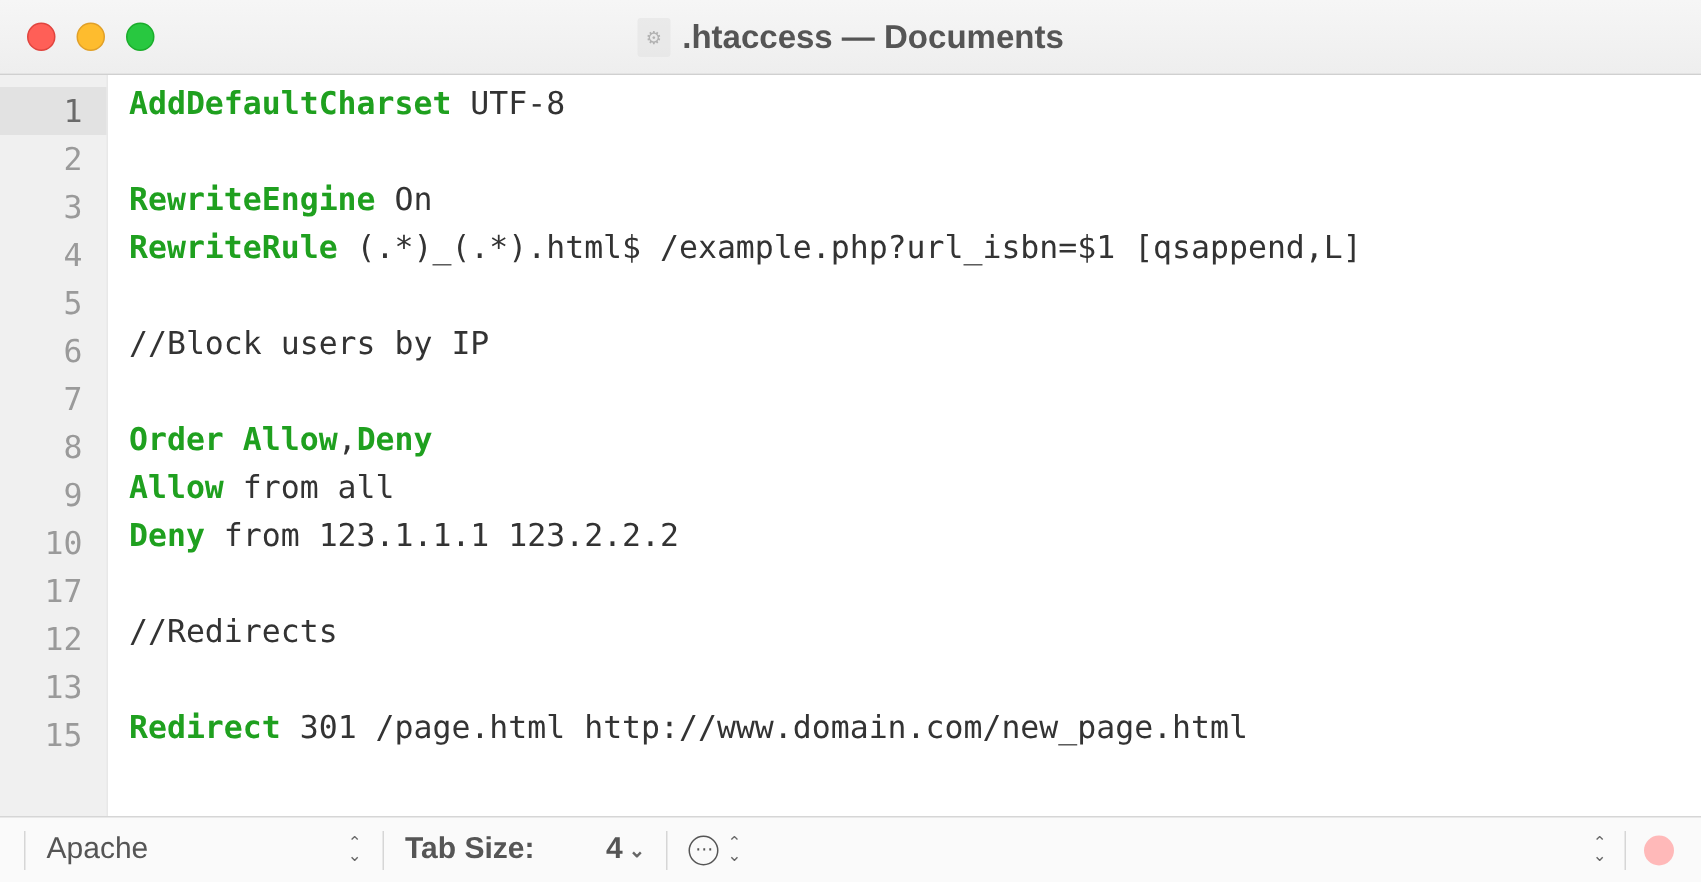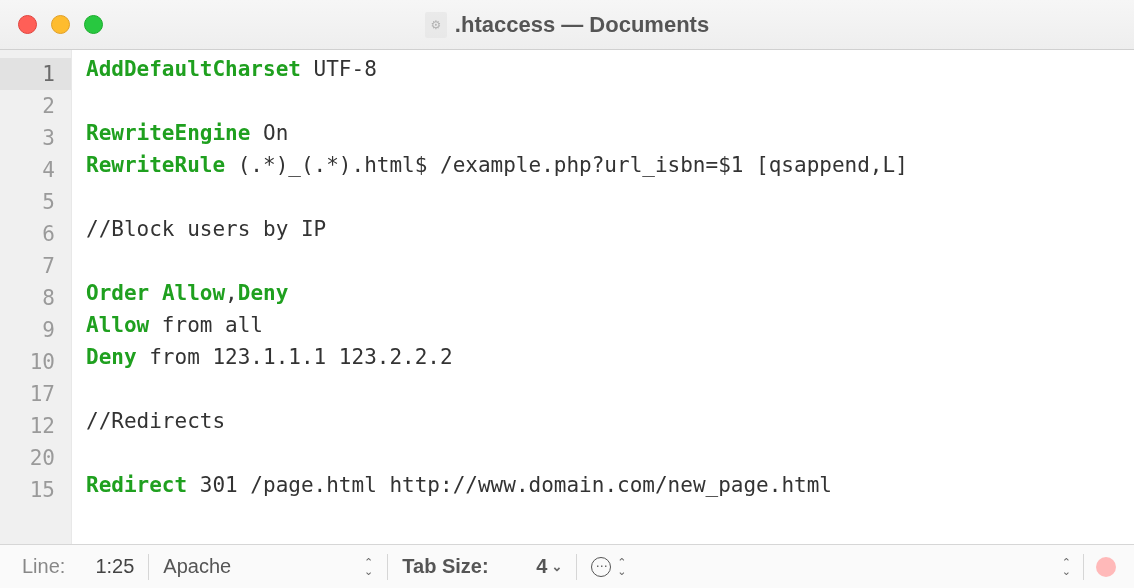--- a/index.html
+++ b/index.html
@@ -170,31 +170,27 @@
       <div class="ln">3</div>
       <div class="ln">4</div>
       <div class="ln">5</div>
       <div class="ln">6</div>
       <div class="ln">7</div>
       <div class="ln">8</div>
       <div class="ln">9</div>
       <div class="ln">10</div>
       <div class="ln">17</div>
       <div class="ln">12</div>
-      <div class="ln">20</div>
+      <div class="ln">13</div>
       <div class="ln">15</div>
     </div>
   <div class="code" id="code"><div class="line"><span class="kw">AddDefaultCharset</span><span class="txt"> UTF-8</span></div><div class="line"></div><div class="line"><span class="kw">RewriteEngine</span><span class="txt"> On</span></div><div class="line"><span class="kw">RewriteRule</span><span class="txt"> (.*)_(.*).html$ /example.php?url_isbn=$1 [qsappend,L]</span></div><div class="line"></div><div class="line"><span class="txt">//Block users by IP</span></div><div class="line"></div><div class="line"><span class="kw">Order</span><span class="txt"> </span><span class="kw">Allow</span><span class="txt">,</span><span class="kw">Deny</span></div><div class="line"><span class="kw">Allow</span><span class="txt"> from all</span></div><div class="line"><span class="kw">Deny</span><span class="txt"> from 123.1.1.1 123.2.2.2</span></div><div class="line"></div><div class="line"><span class="txt">//Redirects</span></div><div class="line"></div><div class="line"><span class="kw">Redirect</span><span class="txt"> 301 /page.html http://www.domain.com/new_page.html</span></div></div>
 </div>
 
 <div class="statusbar">
-  <div class="sb-section">
-    <span class="sb-line-label">Line:</span>
-    <span class="sb-line-val">1:25</span>
-  </div>
   <div class="sb-sep"></div>
   <div class="sb-section sb-lang">
     <span>Apache</span>
     <span class="stepper">
         <span>⌃</span>
         <span>⌄</span>
       </span>
   </div>
   <div class="sb-sep"></div>
   <div class="sb-section sb-tab">

